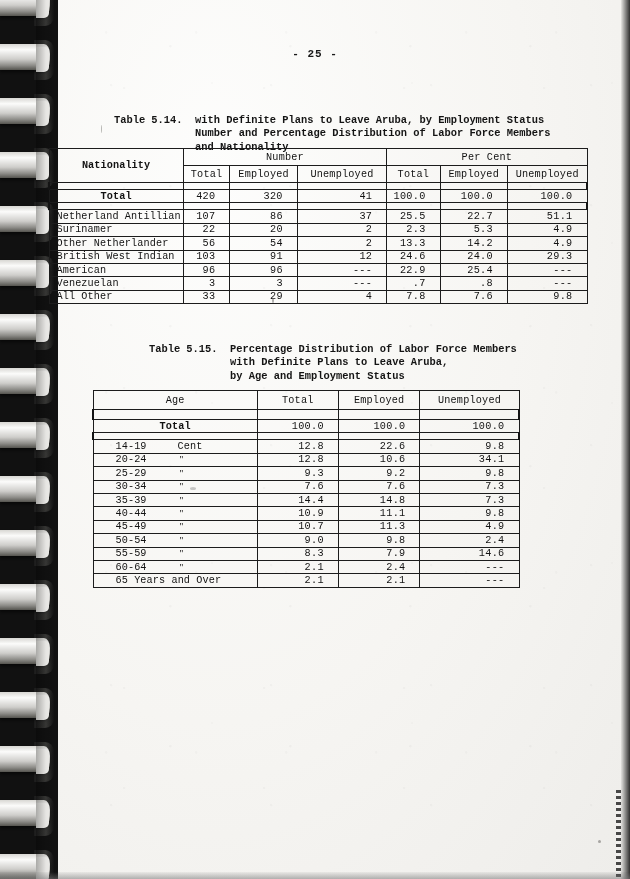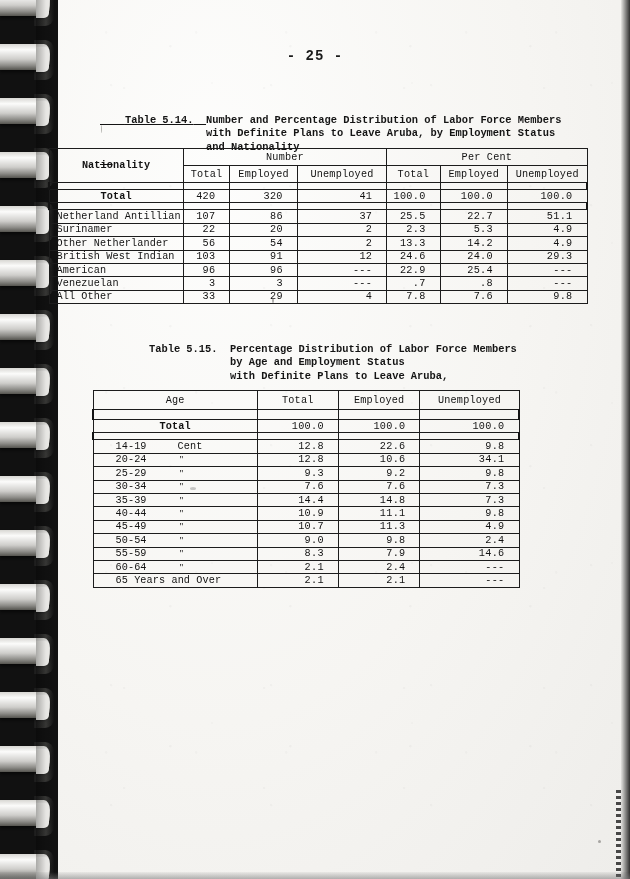--- a/index.html
+++ b/index.html
@@ -115,21 +115,21 @@
     border-top-right-radius: 5px;
     border-bottom-right-radius: 5px;
   }
 
   
   .pageno {
     position: absolute;
     left: 0; right: 0;
     top: 48px;
     text-align: center;
-    font-size: 14px;
+    font-size: 11px;
     font-weight: bold;
     letter-spacing: 1px;
     color: #1a1a1a;
   }
   .tbl-title {
     position: absolute;
     font-size: 10.4px;
     line-height: 13.2px;
     color: #141414;
     font-weight: bold;
@@ -309,22 +309,22 @@
       <div class="coil" style="top: 850px;">
         <div class="hook"></div>
         <div class="band"></div>
         <div class="hook-in"></div>
       </div>
     </div>
   <div class="gutter-shadow"></div>
 
   <div class="pageno">- 25 -</div>
 
-  <div class="tbl-title" style="left:100px; top:101px;text-decoration:underline;">
-    <span class="tnum">Table 5.14.</span><span>  </span><span class="tlines" id="t514-title"><div>Number and Percentage Distribution of Labor Force Members</div><div>with Definite Plans to Leave Aruba, by Employment Status</div><div>and Nationality</div></span>
+  <div class="tbl-title" style="left:89px; top:101px;">
+    <span class="tnum">Table 5.14.</span><span>  </span><span class="tlines" id="t514-title"><div>with Definite Plans to Leave Aruba, by Employment Status</div><div>Number and Percentage Distribution of Labor Force Members</div><div>and Nationality</div></span>
   </div>
 
   <table class="doc" id="table514" style="left:48px; top:148px; width:540px;">
       <colgroup>
         <col style="width: 135px;">
         <col style="width: 52px;">
         <col style="width: 74px;">
         <col style="width: 100px;">
         <col style="width: 56px;">
         <col style="width: 74px;">
@@ -431,21 +431,21 @@
           <td class="num r">29</td>
           <td class="num r">4</td>
           <td class="num r">7.8</td>
           <td class="num r">7.6</td>
           <td class="num r edge-r">9.8</td>
         </tr>
       </tbody>
     </table>
 
   <div class="tbl-title" style="left:124px; top:330px;">
-    <span class="tnum">Table 5.15.</span><span>  </span><span class="tlines" id="t515-title"><div>Percentage Distribution of Labor Force Members</div><div>by Age and Employment Status</div><div>with Definite Plans to Leave Aruba,</div></span>
+    <span class="tnum">Table 5.15.</span><span>  </span><span class="tlines" id="t515-title"><div>Percentage Distribution of Labor Force Members</div><div>with Definite Plans to Leave Aruba,</div><div>by Age and Employment Status</div></span>
   </div>
 
   <table class="doc" id="table515" style="left:92px; top:390px; width:428px;">
       <colgroup>
         <col style="width: 172px;">
         <col style="width: 86px;">
         <col style="width: 86px;">
         <col style="width: 104px;">
       </colgroup>
       <tbody>

